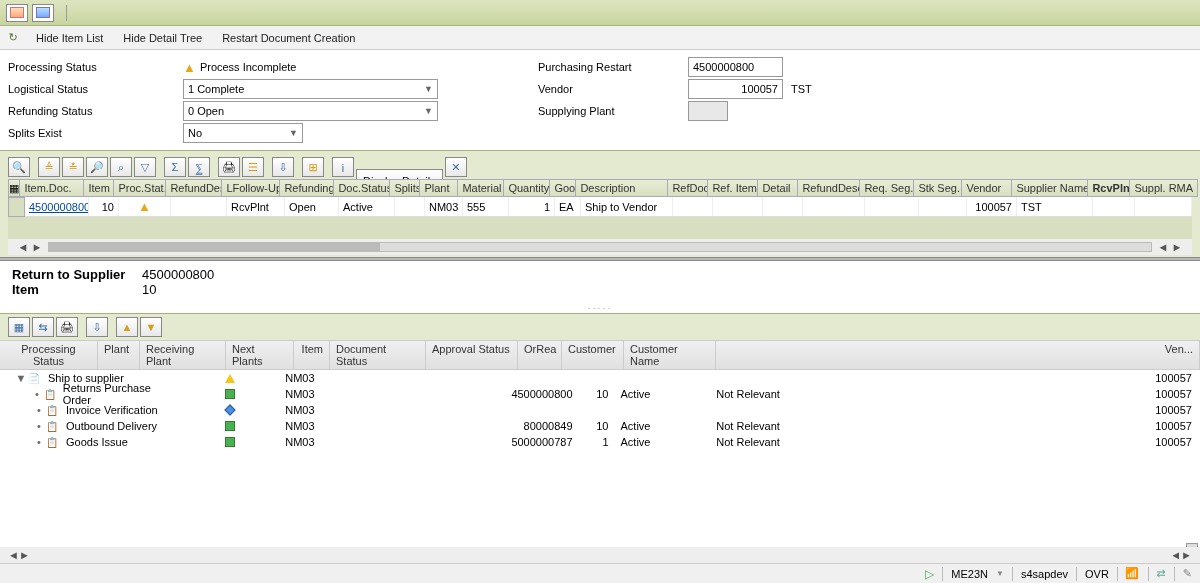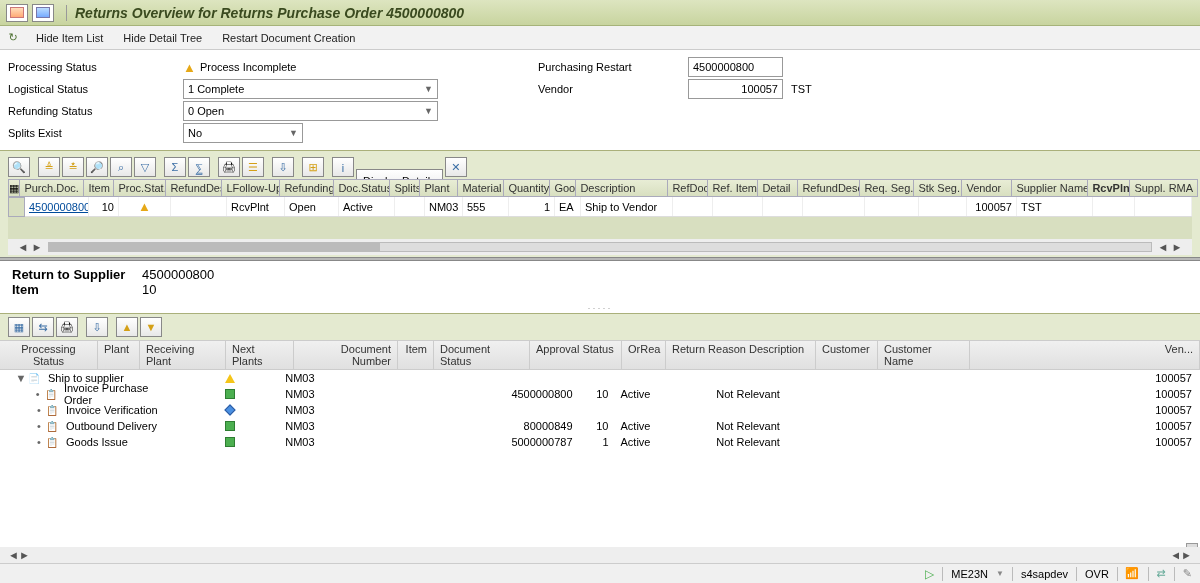--- a/index.html
+++ b/index.html
@@ -63,21 +63,20 @@
 <body>
 
 <div class="titlebar">
   <div class="tb-icon">
       <span class="orange-box"></span>
     </div>
   <div class="tb-icon">
       <span class="blue-box"></span>
     </div>
   <div class="tb-sep"></div>
-  <div class="title">Returns Overview for Returns Purchase Order 4500000800</div>
 </div>
 
 <div class="menubar">
   <div class="m-icon">↻</div>
   <div class="m-item">Hide Item List</div>
   <div class="m-item">Hide Detail Tree</div>
   <div class="m-item">Restart Document Creation</div>
 </div>
 
 <div class="form-area">
@@ -103,20 +102,24 @@
       <div class="ro-input">100057</div>
       <div style="margin-left:8px;">TST</div>
     </div>
   </div>
   <div class="form-row">
     <div class="form-label">Refunding Status</div>
     <div class="select">
       <span>0 Open</span>
       <span class="caret">▼</span>
     </div>
+    <div class="form-col2">
+      <div class="fl">Supplying Plant</div>
+      <div class="ro-input ro-dis" style="width:40px;"></div>
+    </div>
   </div>
   <div class="form-row">
     <div class="form-label">Splits Exist</div>
     <div class="select" style="width:120px;">
       <span>No</span>
       <span class="caret">▼</span>
     </div>
   </div>
 </div>
 
@@ -141,21 +144,21 @@
     <div class="tbtn" style="color:#d4a017;">⊞</div>
     <div style="width:4px;"></div>
     <div class="tbtn" style="color:#3a6ea5;">ℹ</div>
     <div class="tbtn-text">Display Details</div>
     <div class="tbtn" style="color:#3a6ea5;">✕</div>
   </div>
 
   <div style="display:flex;">
     <div style="width:17px;background:linear-gradient(#e8edd5,#d8dfc0);border:1px solid #aab;display:flex;align-items:center;justify-content:center;">▦</div>
     <div class="grid-header" style="flex:1;">
-      <div class="gh" style="width:64px;">Purch.Doc.</div>
+      <div class="gh" style="width:64px;">Item.Doc.</div>
       <div class="gh" style="width:30px;">Item</div>
       <div class="gh" style="width:52px;">Proc.Stat.</div>
       <div class="gh" style="width:56px;">RefundDesc</div>
       <div class="gh" style="width:58px;">LFollow-Up</div>
       <div class="gh" style="width:54px;">Refunding</div>
       <div class="gh" style="width:56px;">Doc.Status</div>
       <div class="gh" style="width:30px;">Splits</div>
       <div class="gh" style="width:38px;">Plant</div>
       <div class="gh" style="width:46px;">Material</div>
       <div class="gh" style="width:46px;">Quantity</div>
@@ -243,26 +246,24 @@
   <div style="width:4px;"></div>
   <div class="tbtn" style="color:#d4a017;">▲</div>
   <div class="tbtn" style="color:#d4a017;">▼</div>
 </div>
 
 <div class="tree-hdr">
   <div class="th" style="width:98px;text-align:center;">Processing Status</div>
   <div class="th" style="width:42px;">Plant</div>
   <div class="th" style="width:86px;">Receiving Plant</div>
   <div class="th" style="width:68px;">Next Plants</div>
-  <div class="th" style="width:104px;text-align:right;">Document Number</div>
   <div class="th" style="width:36px;text-align:right;">Item</div>
   <div class="th" style="width:96px;">Document Status</div>
   <div class="th" style="width:92px;">Approval Status</div>
   <div class="th" style="width:44px;">OrRea</div>
-  <div class="th" style="width:150px;">Return Reason Description</div>
   <div class="th" style="width:62px;">Customer</div>
   <div class="th" style="width:92px;">Customer Name</div>
   <div class="th" style="flex:1;text-align:right;">Ven...</div>
 </div>
 
 <div class="tree-body" id="tree-body">
     <div class="tree-row">
       <div style="width:182px;display:flex;align-items:center;">
         <span style="width:14px;"></span>
         <span class="exp">▼</span>
@@ -283,21 +284,21 @@
       <div class="tree-cell" style="width:150px;"></div>
       <div class="tree-cell" style="width:62px;"></div>
       <div class="tree-cell" style="width:92px;"></div>
       <div class="tree-cell" style="flex:1;text-align:right;padding-right:8px;">100057</div>
     </div>
     <div class="tree-row">
       <div style="width:182px;display:flex;align-items:center;">
         <span style="width:32px;"></span>
         <span class="exp">•</span>
         <span class="icn" style="font-size:10px;">📋</span>
-        <span class="tree-cell">Invoice Purchase Order</span>
+        <span class="tree-cell">Returns Purchase Order</span>
       </div>
       <div style="width:98px;display:flex;justify-content:center;">
         <span class="sq-grn"></span>
       </div>
       <div class="tree-cell" style="width:42px;">NM03</div>
       <div class="tree-cell" style="width:86px;"></div>
       <div class="tree-cell" style="width:68px;"></div>
       <div class="tree-cell" style="width:104px;text-align:right;">4500000800</div>
       <div class="tree-cell" style="width:36px;text-align:right;">10</div>
       <div class="tree-cell" style="width:96px;">Active</div>

